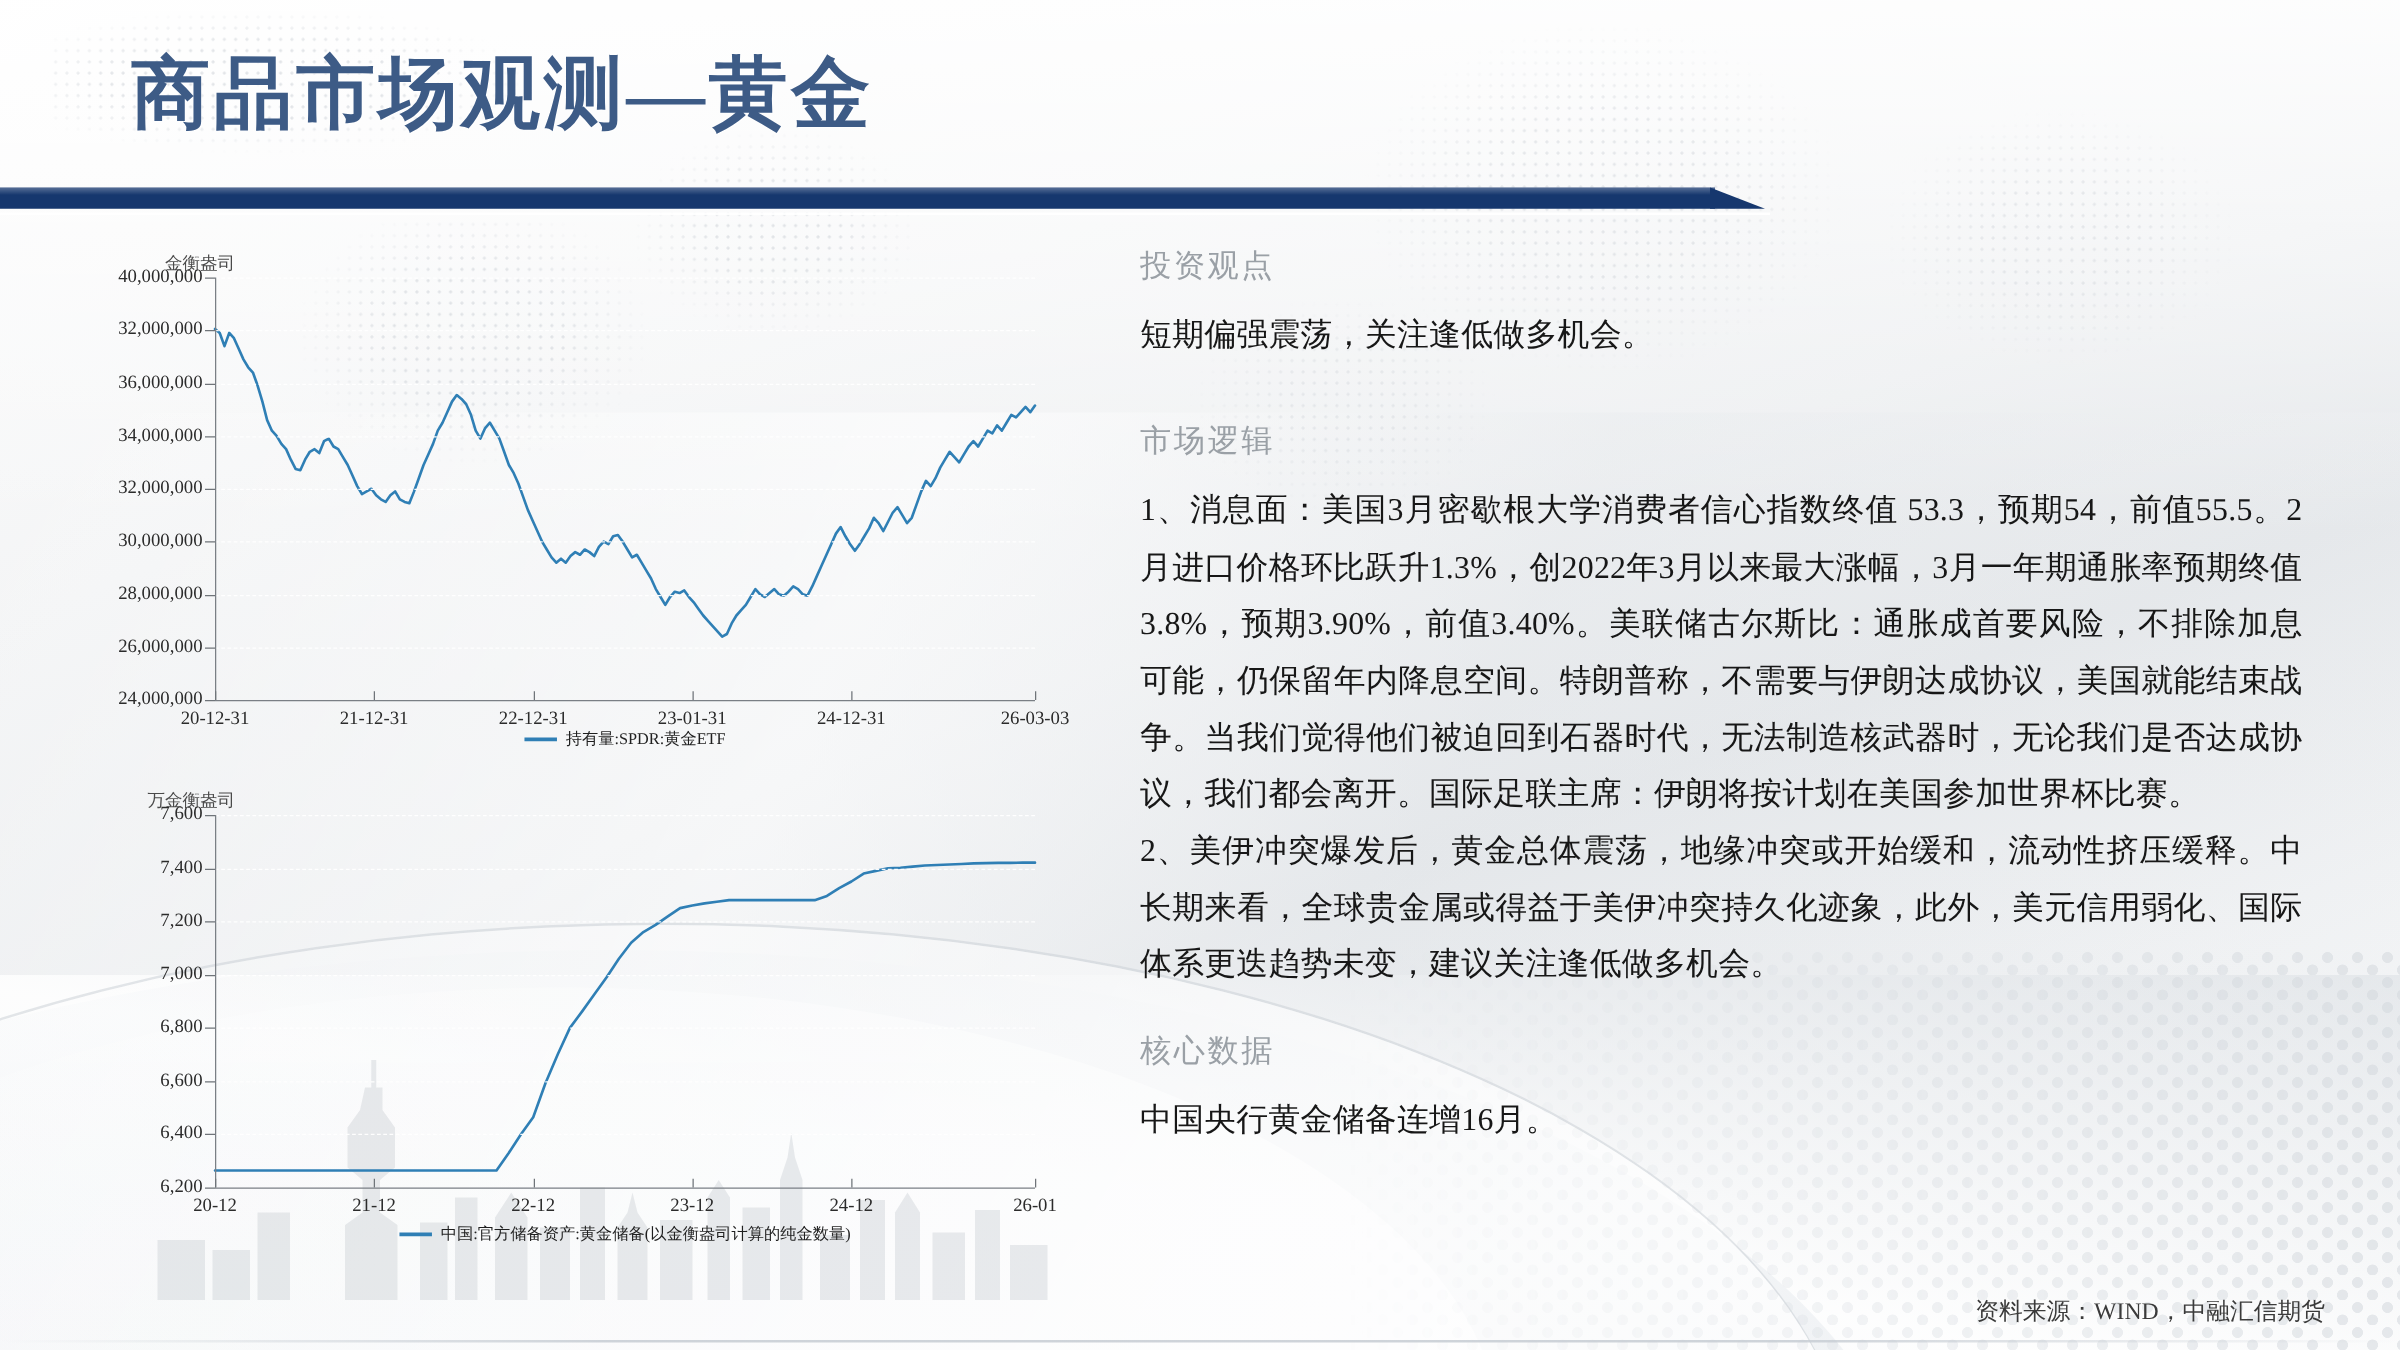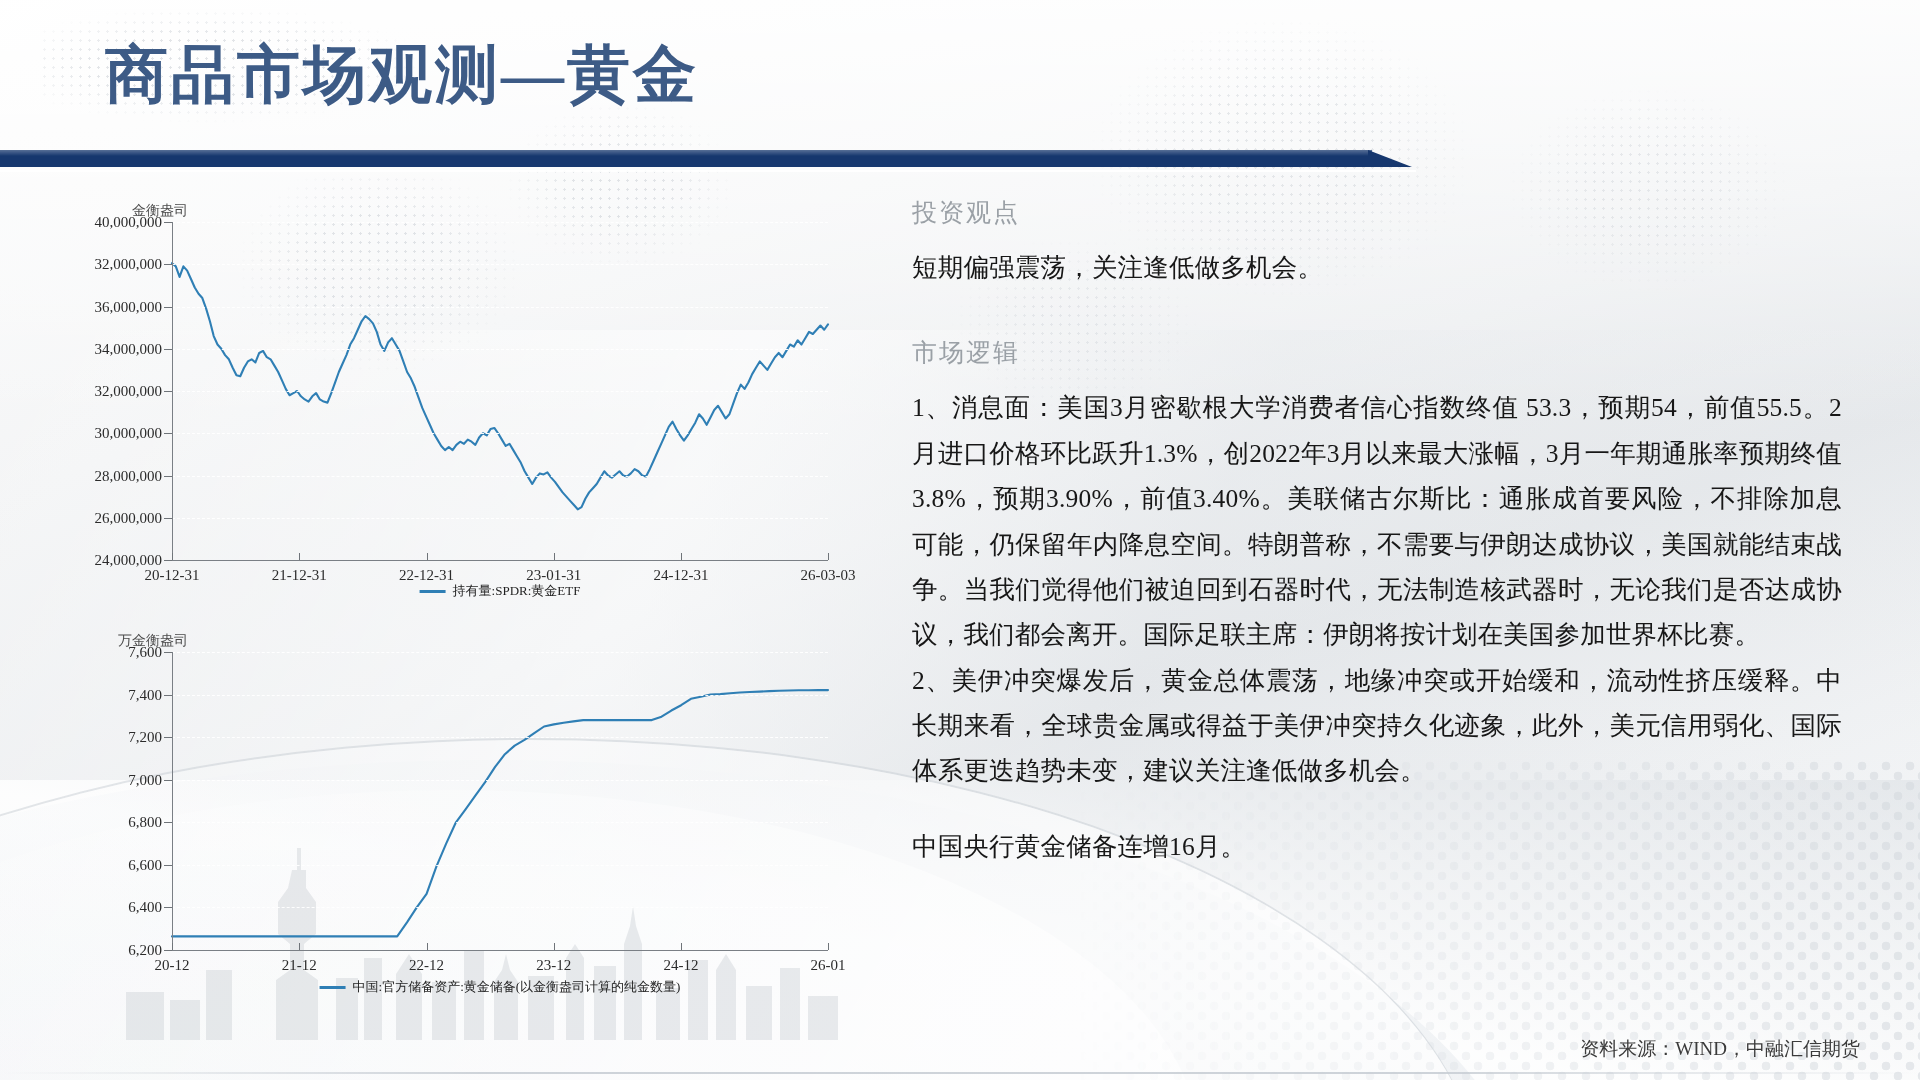--- a/index.html
+++ b/index.html
@@ -336,20 +336,21 @@
 
     <div>
       <div class="sec-head">市场逻辑</div>
       <p class="sec-body">1、消息面：美国3月密歇根大学消费者信心指数终值 53.3，预期54，前值55.5。2月进口价格环比跃升1.3%，创2022年3月以来最大涨幅，3月一年期通胀率预期终值 3.8%，预期3.90%，前值3.40%。美联储古尔斯比：通胀成首要风险，不排除加息可能，仍保留年内降息空间。特朗普称，不需要与伊朗达成协议，美国就能结束战争。当我们觉得他们被迫回到石器时代，无法制造核武器时，无论我们是否达成协议，我们都会离开。国际足联主席：伊朗将按计划在美国参加世界杯比赛。</p>
       <p class="sec-body">2、美伊冲突爆发后，黄金总体震荡，地缘冲突或开始缓和，流动性挤压缓释。中长期来看，全球贵金属或得益于美伊冲突持久化迹象，此外，美元信用弱化、国际体系更迭趋势未变，建议关注逢低做多机会。</p>
     </div>
 
     <div class="gap-md"></div>
 
     <div>
+      <div class="sec-head">核心数据</div>
       <p class="sec-body">中国央行黄金储备连增16月。</p>
     </div>
   </div>
 
   <div id="source">资料来源：WIND，中融汇信期货</div>
   <div id="footer-line"></div>
 
 </div>
 
 </body></html>

